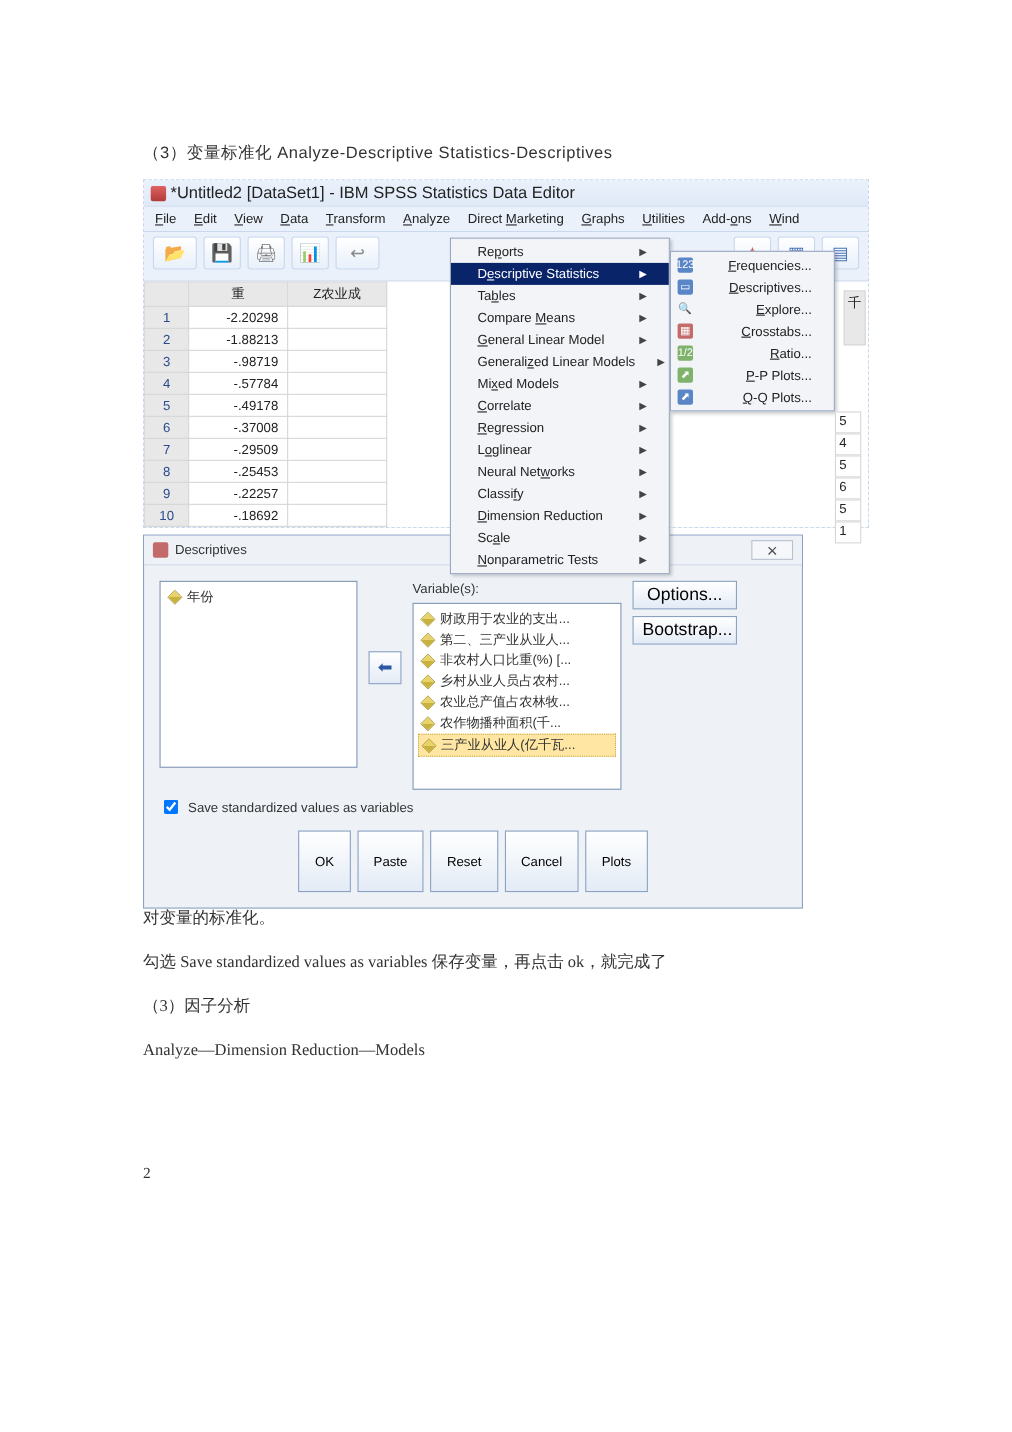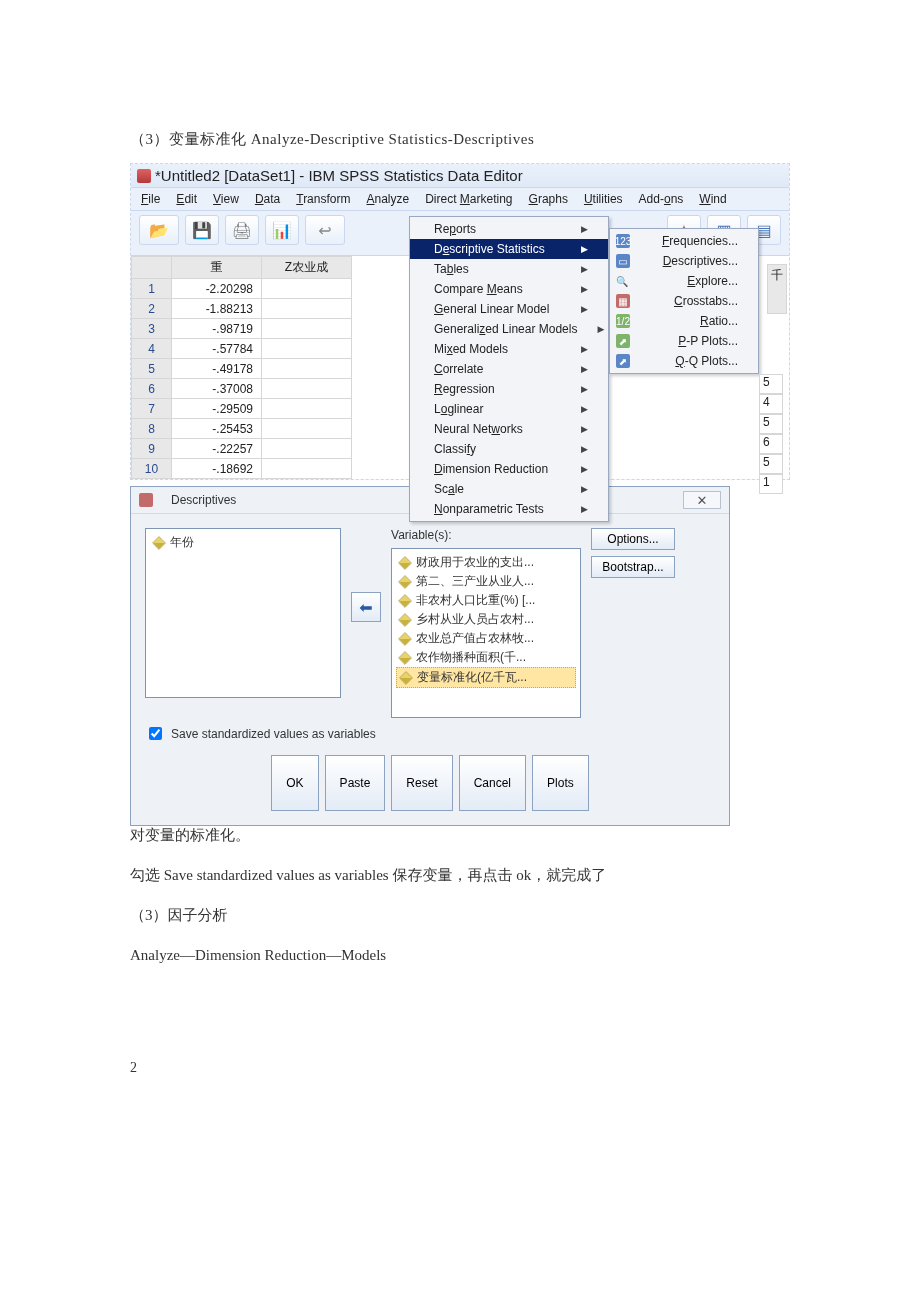--- a/index.html
+++ b/index.html
@@ -7,21 +7,21 @@
     margin: 0;
     background: #fff;
     font-family: "Microsoft YaHei", Arial, sans-serif;
     color: #333;
     width: 920px;
   }
   .page {
     padding: 130px 130px 40px 130px;
   }
   .doc-heading {
-    font-family: Liberation Serif, serif;
+    font-family: Liberation Sans, sans-serif;
     font-size: 15px;
     margin: 0 0 14px 0;
     letter-spacing: 0.5px;
   }
   .doc-text {
     font-family: SimSun, serif;
     font-size: 15px;
     line-height: 2;
     margin: 10px 0;
   }
@@ -141,42 +141,42 @@
   
   .dialog {
     width: 600px;
     margin-top: 6px;
     border: 1px solid #8ba2c1;
     background: #eef2f7;
     font-family: Tahoma, Arial, sans-serif;
     font-size: 12px;
   }
   .dialog-title {
-    display: flex; align-items: center; gap: 18px;
+    display: flex; align-items: center; gap: 6px;
     padding: 4px 8px;
     background: #eef2f7;
     border-bottom: 1px solid #d2dbe8;
   }
   .dialog-close {
     margin-left: auto;
     width: 38px; height: 18px;
     border: 1px solid #b8c1cf;
     display: flex; align-items: center; justify-content: center;
     font-size: 13px; color: #555;
     background: #f5f7fa;
   }
   .dialog-body {
     display: flex; gap: 10px;
     padding: 14px 14px 6px 14px;
     align-items: flex-start;
   }
   .listbox {
     border: 1px solid #7e94b3;
     background: #fff;
-    width: 196px; height: 170px;
+    width: 180px; height: 170px;
     padding: 4px;
   }
   .listbox-item {
     display: flex; align-items: center; gap: 4px;
     padding: 1px 2px;
     white-space: nowrap; overflow: hidden; text-overflow: ellipsis;
   }
   .listbox-item.sel { background: #ffe7a3; border: 1px dotted #caa749; }
   .ruler-icon {
     width: 14px; height: 14px;
@@ -193,23 +193,23 @@
     display: flex; align-items: center; justify-content: center;
     color: #2a58a5; font-size: 16px;
   }
   .right-col { display: flex; flex-direction: column; gap: 4px; }
   .field-label { margin-bottom: 2px; }
   .side-buttons { display: flex; flex-direction: column; gap: 6px; }
   .side-buttons button {
     border: 1px solid #8ba2c1;
     background: linear-gradient(#fff,#e3ebf6);
     padding: 3px 8px;
-    font-size: 12px;
+    font-size: 16px;
     text-align: center;
-    width: 84px;
+    width: 95px;
   }
   .dialog-check {
     padding: 0 14px 6px 14px;
     display: flex; align-items: center; gap: 6px;
   }
   .dialog-buttons {
     display: flex; gap: 6px; justify-content: center;
     padding: 6px 14px 14px 14px;
   }
   .dialog-buttons button {
@@ -468,21 +468,21 @@
           <div class="listbox-item">
               <span class="ruler-icon"></span>
               <span>农业总产值占农林牧...</span>
             </div>
           <div class="listbox-item">
               <span class="ruler-icon"></span>
               <span>农作物播种面积(千...</span>
             </div>
           <div class="listbox-item sel">
               <span class="ruler-icon"></span>
-              <span>变量标准化(亿千瓦...</span>
+              <span>三产业从业人(亿千瓦...</span>
             </div>
         </div>
       </div>
 
       <div class="side-buttons">
         <button><span class="ul">O</span>ptions...</button>
         <button><span class="ul">B</span>ootstrap...</button>
       </div>
     </div>
     <div class="dialog-check">

